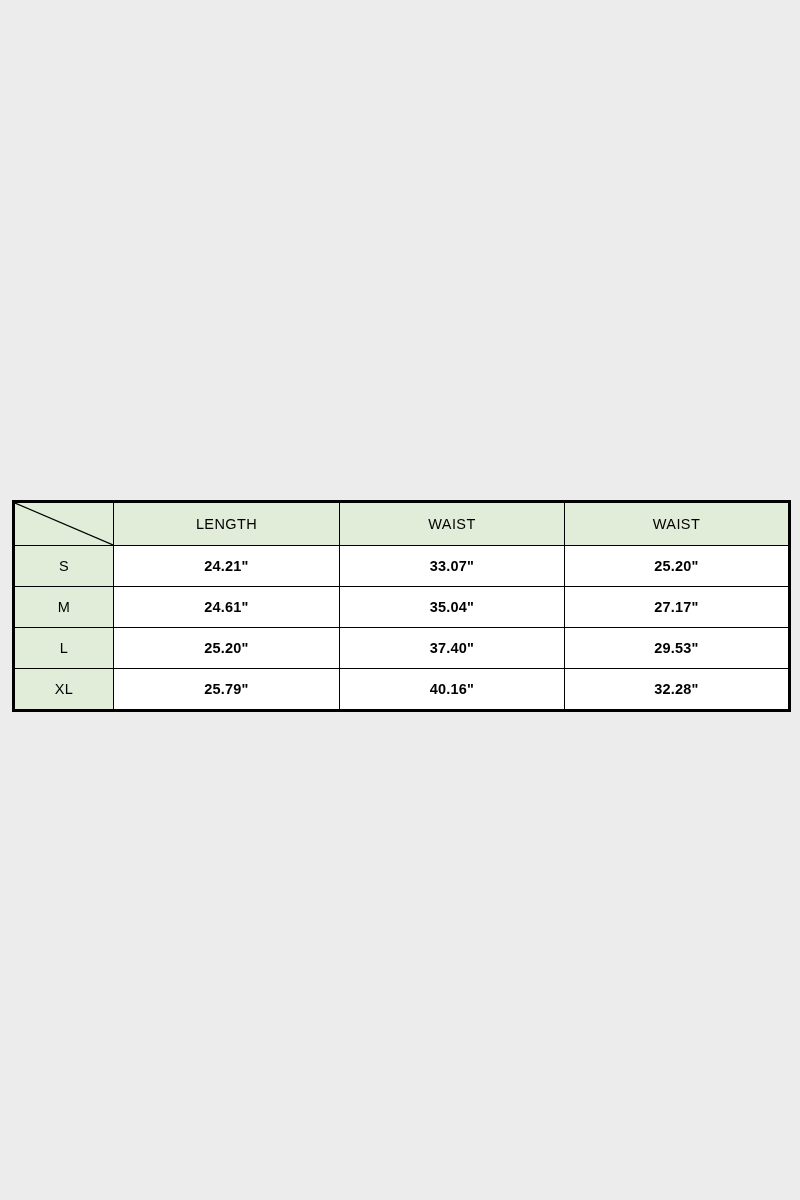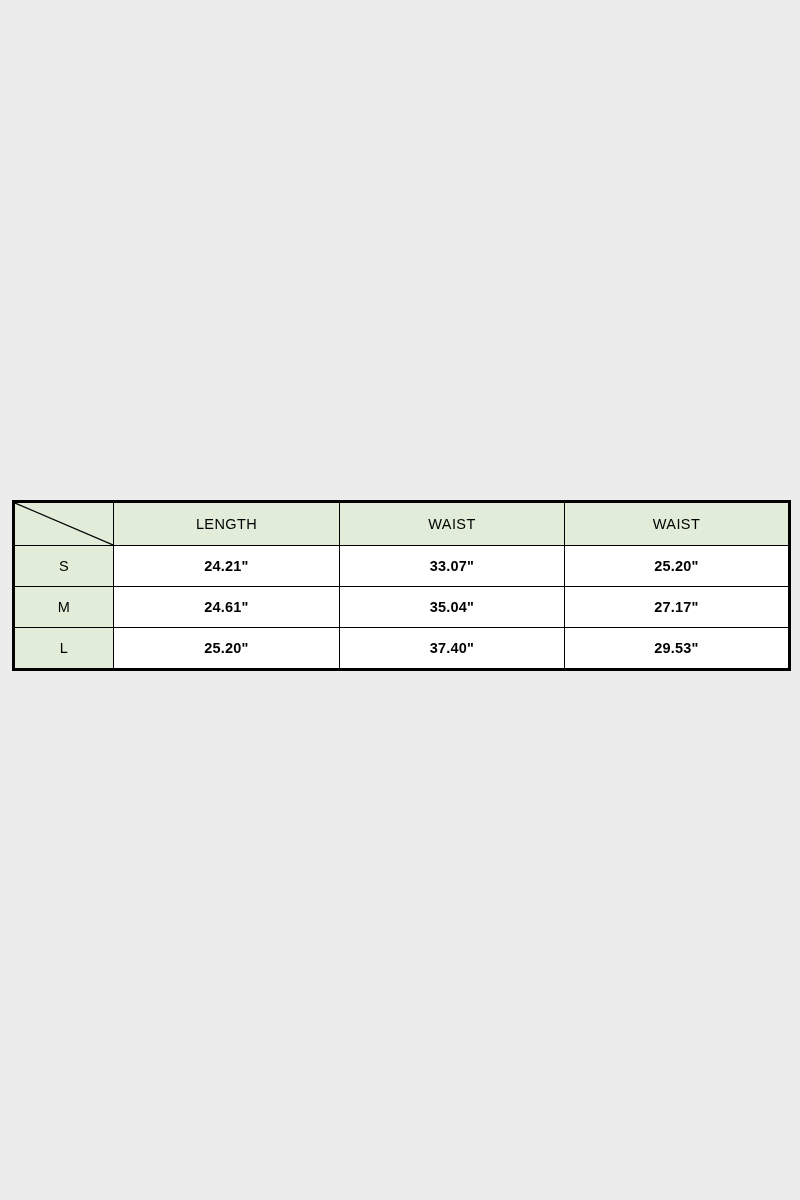--- a/index.html
+++ b/index.html
@@ -122,15 +122,21 @@
         <td class="measure-value">27.17"</td>
       </tr>
 
       <tr>
         <td class="size-label">L</td>
         <td class="measure-value">25.20"</td>
         <td class="measure-value">37.40"</td>
         <td class="measure-value">29.53"</td>
       </tr>
 
+      <tr>
+        <td class="size-label">XL</td>
+        <td class="measure-value">25.79"</td>
+        <td class="measure-value">40.16"</td>
+        <td class="measure-value">32.28"</td>
+      </tr>
     </tbody>
   </table>
 </div>
 
 </body></html>

